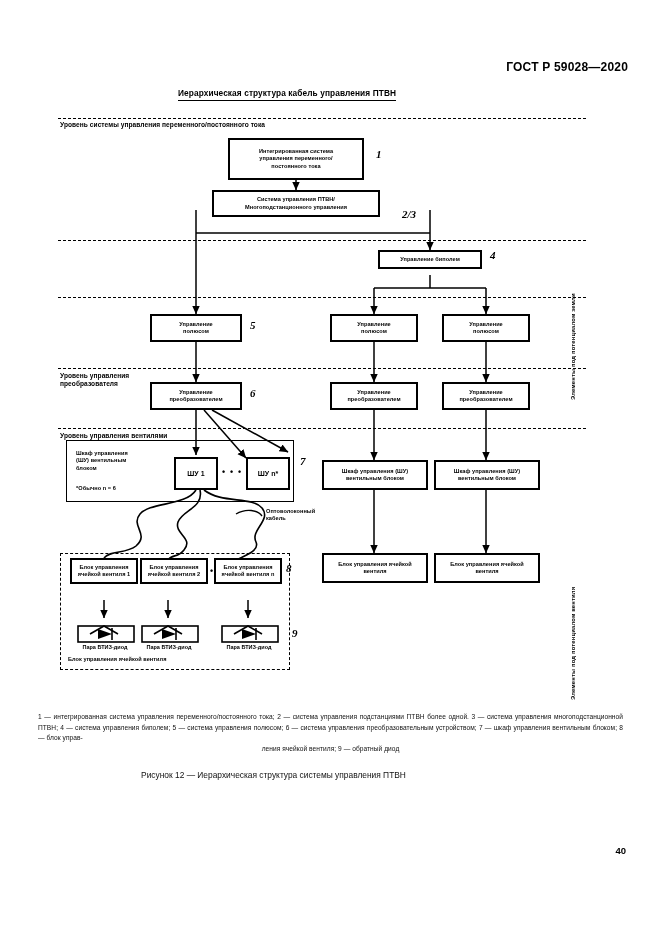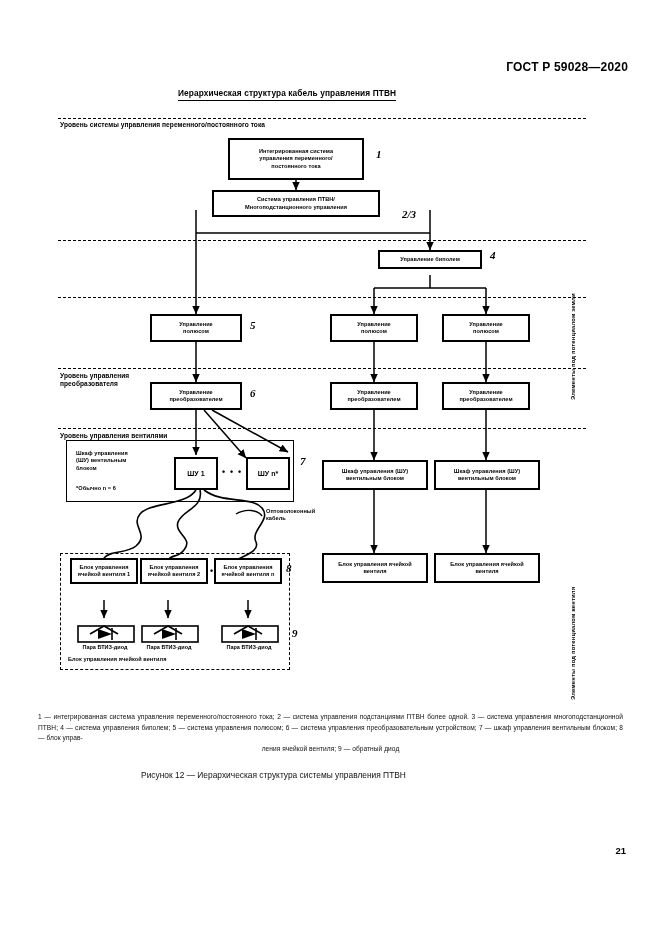--- a/index.html
+++ b/index.html
@@ -310,14 +310,14 @@
 вентиля</div>
   </div>
 
   <div class="legend">
     <span>1 — интегрированная система управления переменного/постоянного тока; 2 — система управления подстанциями ПТВН более одной. 3 — система управления многоподстанционной ПТВН; 4 — система управления биполем; 5 — система управления полюсом; 6 — система управления преобразовательным устройством; 7 — шкаф управления вентильным блоком; 8 — блок управ-</span>
     <span class="last">ления ячейкой вентиля; 9 — обратный диод</span>
   </div>
 
   <div class="caption">Рисунок 12 — Иерархическая структура системы управления ПТВН</div>
 
-  <div class="pageno">21</div>
+  <div class="pageno">40</div>
 </div>
 
 </body></html>

